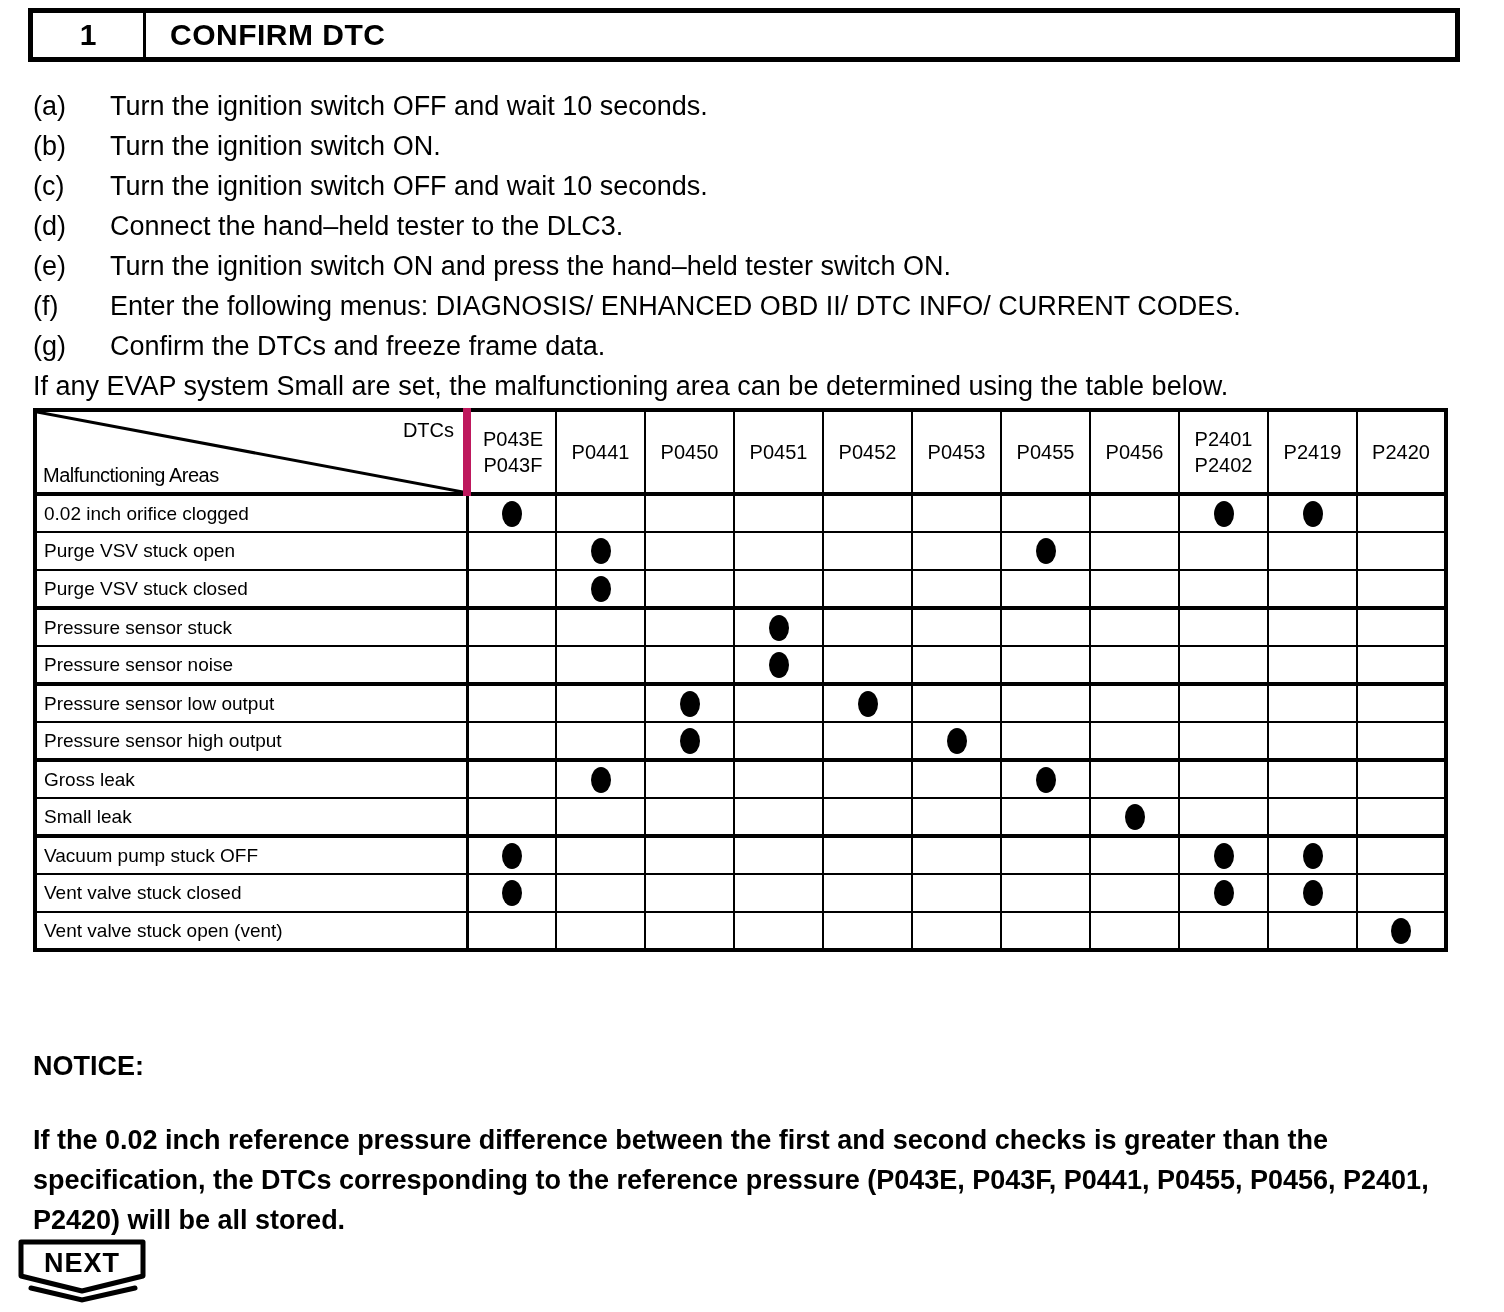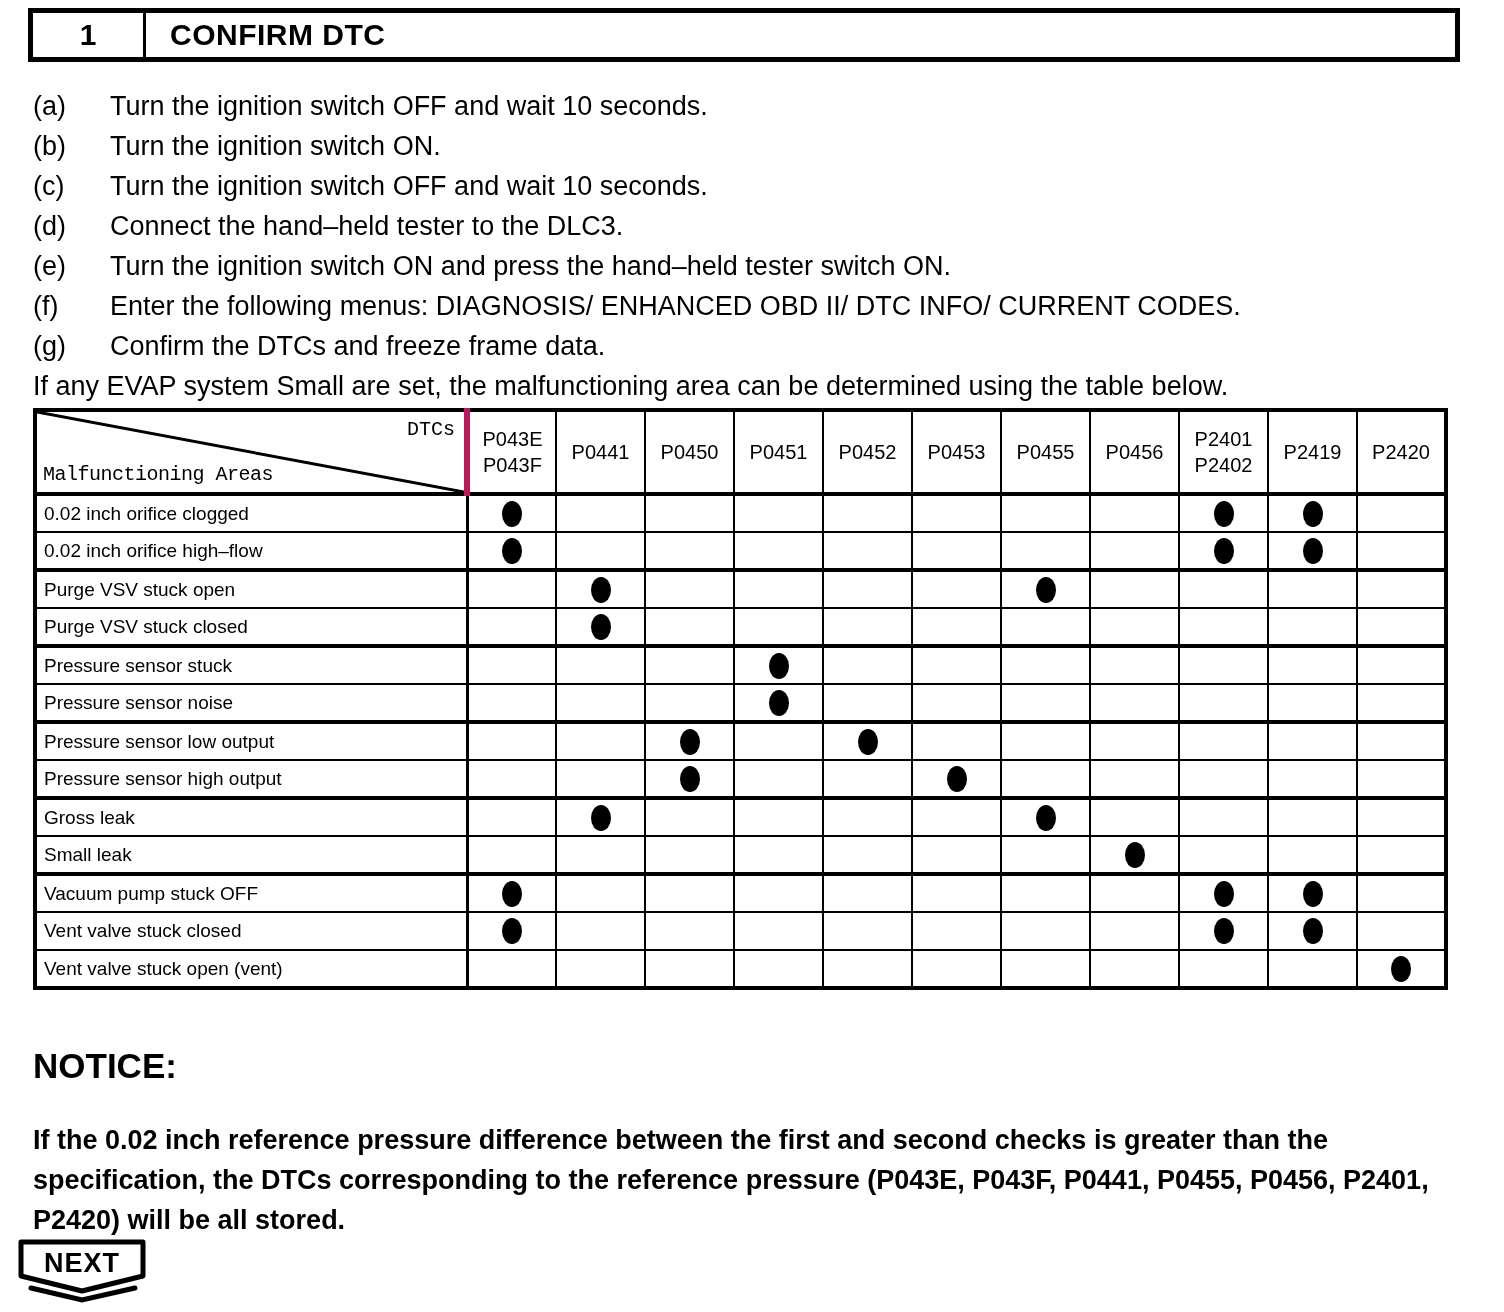--- a/index.html
+++ b/index.html
@@ -24,34 +24,34 @@
   
   .dtc-table{position:absolute;left:33px;top:408px;border-collapse:collapse;table-layout:fixed;
              width:1412px;background:#fff;}
   .dtc-table th,.dtc-table td{border:2px solid #000;padding:0;box-sizing:border-box;}
   .dtc-table{border:4px solid #000;}
   .dtc-table thead th{height:84px;font-size:20px;font-weight:normal;text-align:center;line-height:26px;
                       border-bottom:4px solid #000;}
   .dtc-table tbody tr{height:38px;}
   .dtc-table tbody td{font-size:19px;}
   .dtc-table td.area{padding-left:7px;text-align:left;border-right:3px solid #000;}
-  .dtc-table th.diag{border-right:6px solid #be185d;font-family:Liberation Mono, monospace;}
+  .dtc-table th.diag{border-right:8px solid #be185d;}
   .dtc-table td.mark{text-align:center;vertical-align:middle;}
   .dtc-table tr.group-end td{border-bottom:4px solid #000;}
   .dot{display:inline-block;width:20px;height:26px;border-radius:50%;background:#000;vertical-align:middle;}
 
   
   .diag{position:relative;}
   .diag svg{position:absolute;left:0;top:0;width:100%;height:100%;}
   .diag .corner-tr{position:absolute;top:5px;right:9px;font-size:20px;}
   .diag .corner-bl{position:absolute;bottom:4px;left:6px;font-size:20px;letter-spacing:-0.5px;}
 
   
   .notice{position:absolute;left:33px;top:1046px;width:1442px;font-weight:bold;}
-  .notice-heading{font-size:35px;line-height:40px;}
+  .notice-heading{font-size:27px;line-height:40px;}
   .notice-body{font-size:27px;line-height:40px;margin-top:34px;}
 
   
   .next-btn{position:absolute;left:13px;top:1238px;width:144px;height:66px;cursor:pointer;}
   .next-btn svg{position:absolute;left:0;top:0;}
   .next-label{position:absolute;left:0;top:10px;width:138px;text-align:center;
               font-size:27px;font-weight:bold;letter-spacing:1px;}
 </style>
 </head>
 <body>
@@ -163,34 +163,20 @@
         <td class="mark"></td>
         <td class="mark"></td>
         <td class="mark"></td>
         <td class="mark"></td>
         <td class="mark"></td>
         <td class="mark"></td>
         <td class="mark"><span class="dot"></span></td>
         <td class="mark"><span class="dot"></span></td>
         <td class="mark"></td>
       </tr>
-      <tr class="group-end">
-        <td class="area">0.02 inch orifice high–flow</td>
-        <td class="mark"><span class="dot"></span></td>
-        <td class="mark"></td>
-        <td class="mark"></td>
-        <td class="mark"></td>
-        <td class="mark"></td>
-        <td class="mark"></td>
-        <td class="mark"></td>
-        <td class="mark"></td>
-        <td class="mark"><span class="dot"></span></td>
-        <td class="mark"><span class="dot"></span></td>
-        <td class="mark"></td>
-      </tr>
       <tr>
         <td class="area">Purge VSV stuck open</td>
         <td class="mark"></td>
         <td class="mark"><span class="dot"></span></td>
         <td class="mark"></td>
         <td class="mark"></td>
         <td class="mark"></td>
         <td class="mark"></td>
         <td class="mark"><span class="dot"></span></td>
         <td class="mark"></td>

